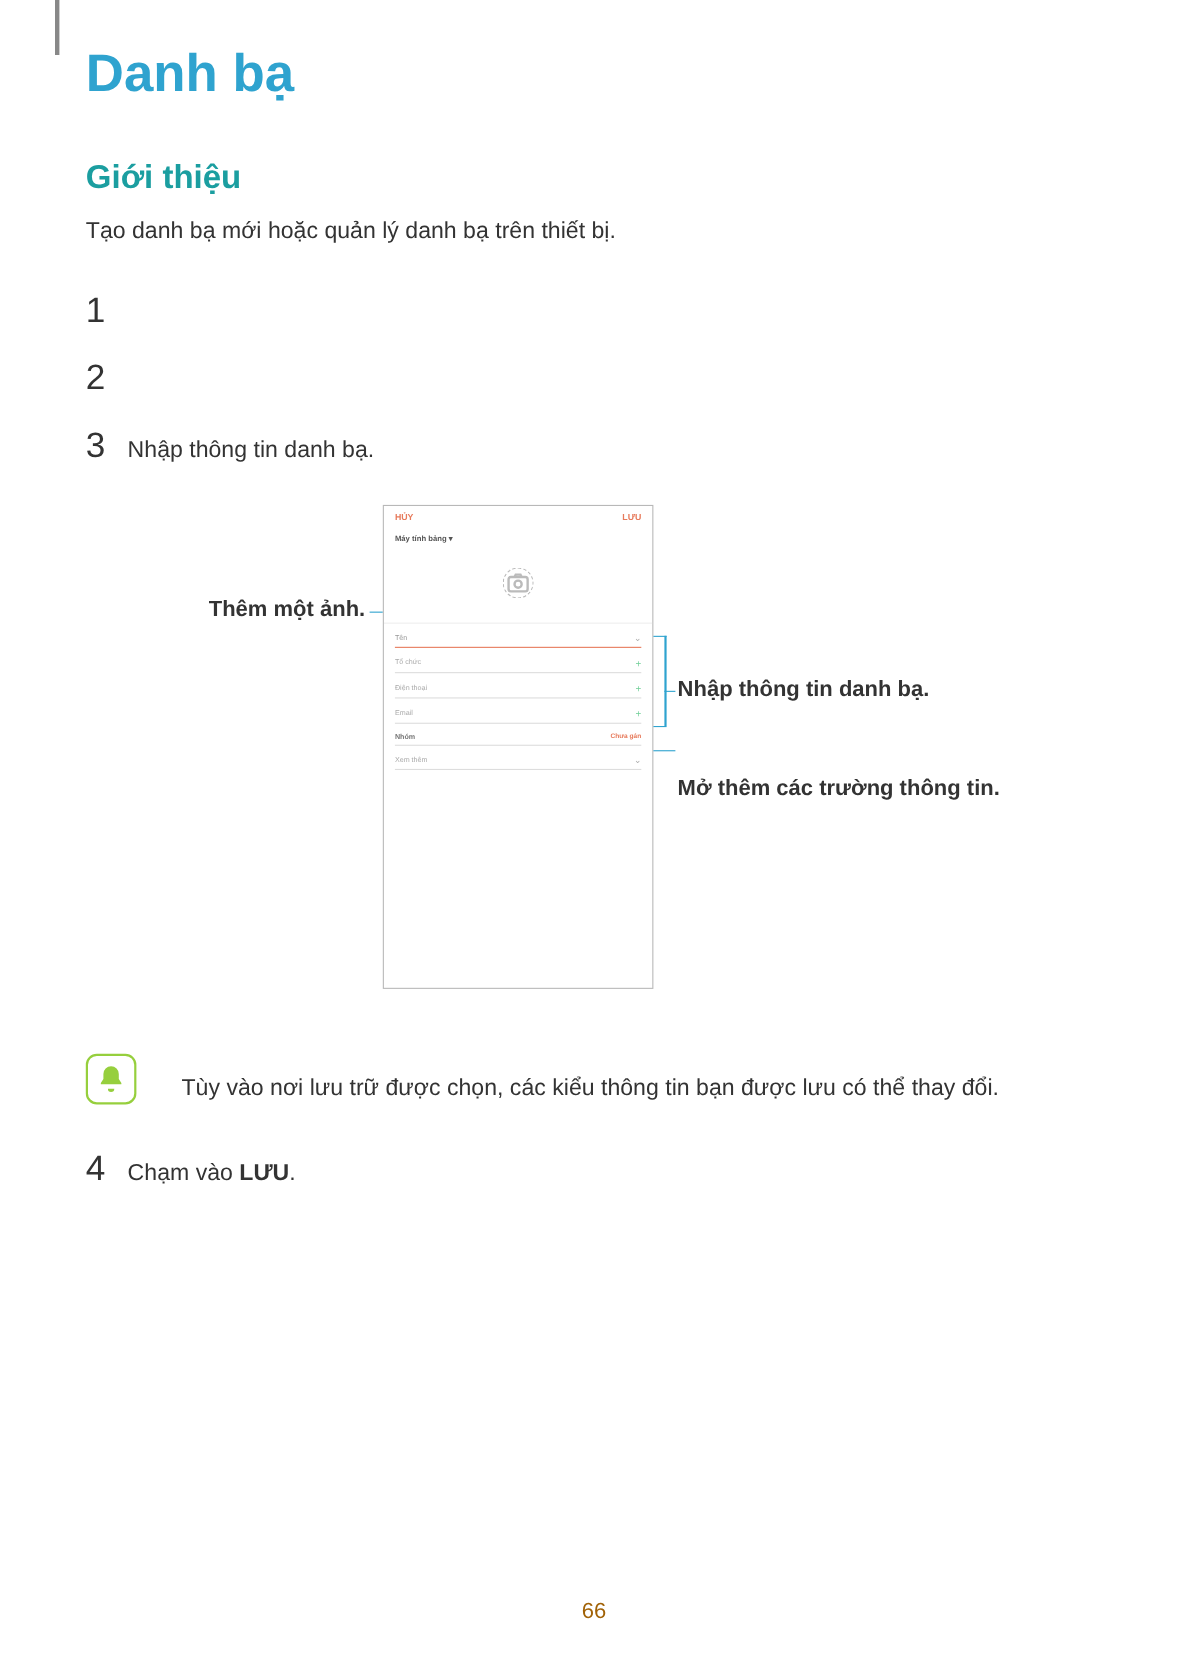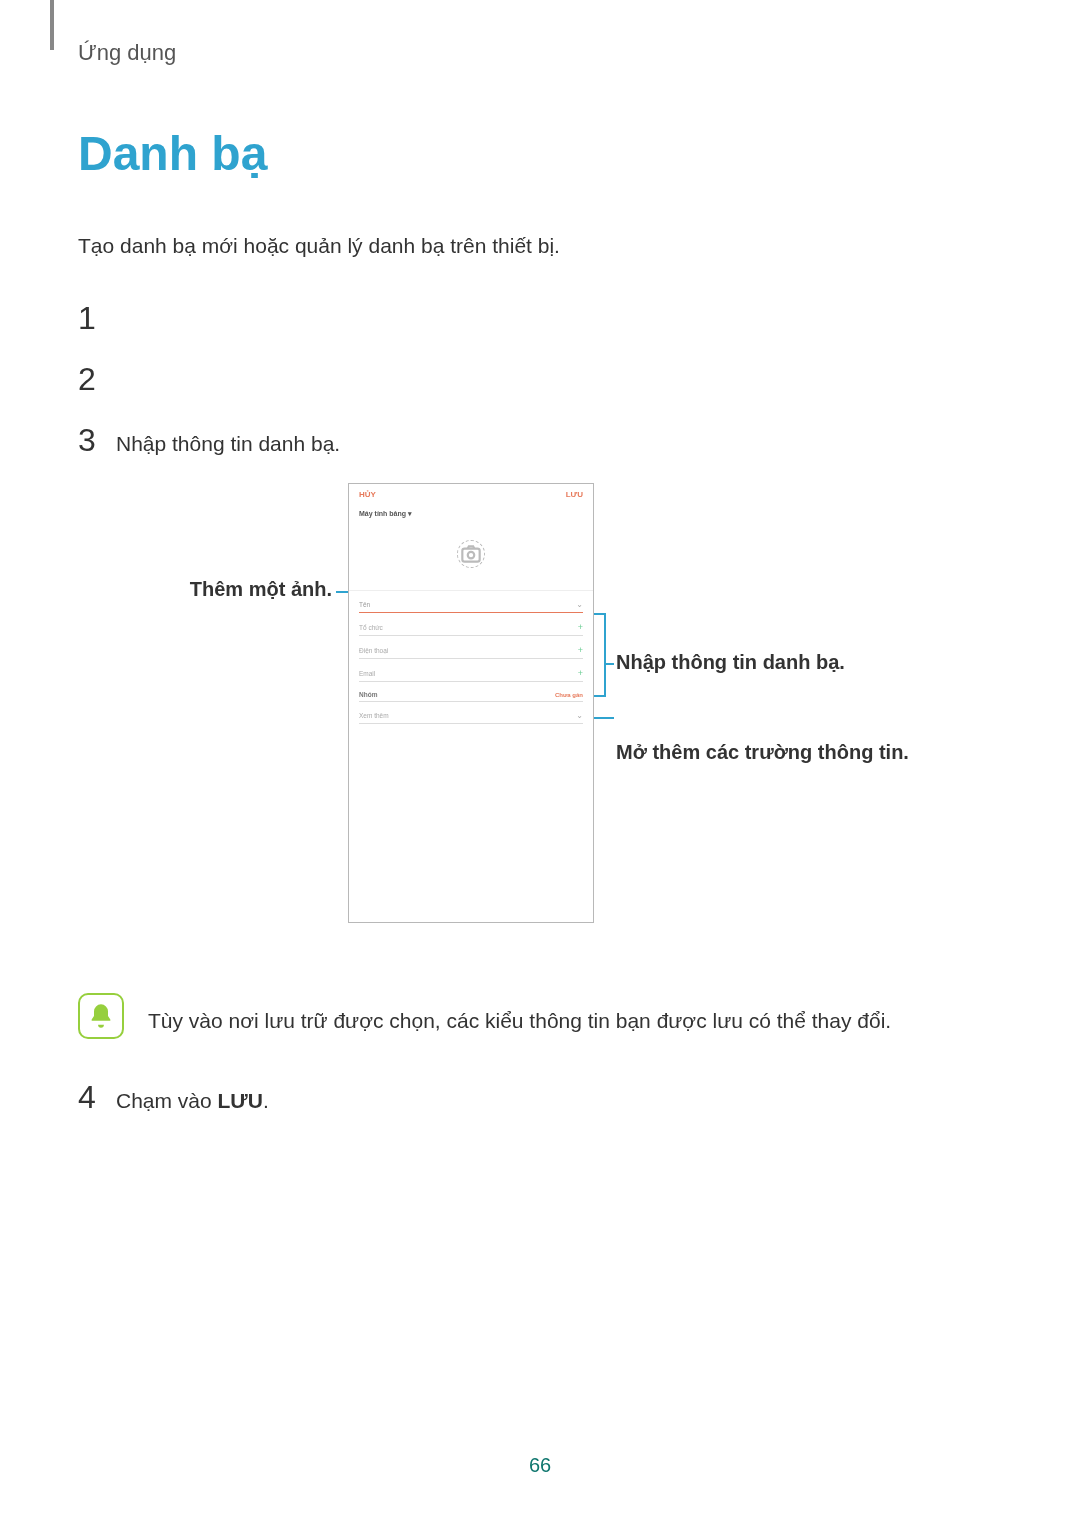--- a/index.html
+++ b/index.html
@@ -83,21 +83,21 @@
     line-height: 1;
   }
   .figure-area {
     position: relative;
     margin: 10px 0 50px 0;
     height: 460px;
   }
   .figure-wrap {
     position: absolute;
     left: 270px;
-    top: 0;
+    top: 11px;
   }
   .mock-screen {
     width: 246px;
     height: 440px;
     border: 1px solid #b8b8b8;
     background: #fff;
     font-size: 7px;
     color: #888;
     position: relative;
     overflow: hidden;
@@ -159,22 +159,22 @@
   .callout-line {
     position: absolute;
     background: #2fa3cf;
   }
   .callout-line.h { height: 1.5px; }
   .callout-line.v { width: 1.5px; }
   
   .lb { left: 258px; top: 108px; width: 102px; height: 1.5px; }
   .note-row {
     display: flex;
-    align-items: center;
-    gap: 24px;
+    align-items: flex-end;
+    gap: 41px;
     margin-bottom: 40px;
   }
   .note-icon {
     width: 46px; height: 46px;
     border: 2px solid #96cf3d;
     border-radius: 10px;
     display: flex; align-items: center; justify-content: center;
     flex-shrink: 0;
   }
   .note-icon svg { width: 28px; height: 28px; }
@@ -183,33 +183,33 @@
     color: #333;
     line-height: 1.4;
     padding-top: 8px;
   }
   .page-num {
     position: absolute;
     bottom: 50px;
     left: 0; right: 0;
     text-align: center;
     font-size: 20px;
-    color: #0f766e;
+    color: #a16207;
   }
 </style>
 </head>
 <body>
 
 <div class="tab-marker"></div>
 
 <div class="content">
-  <div class="breadcrumb">Ứng dụng</div>
 
   <h1 class="section-title">Danh bạ</h1>
 
+  <h2 class="heading-teal">Giới thiệu</h2>
   <p class="body-text">Tạo danh bạ mới hoặc quản lý danh bạ trên thiết bị.</p>
 
 
   <ol class="steps">
     <li class="step">
       <span class="step-num">1</span>
     </li>
     <li class="step">
       <span class="step-num">2</span>
     </li>

